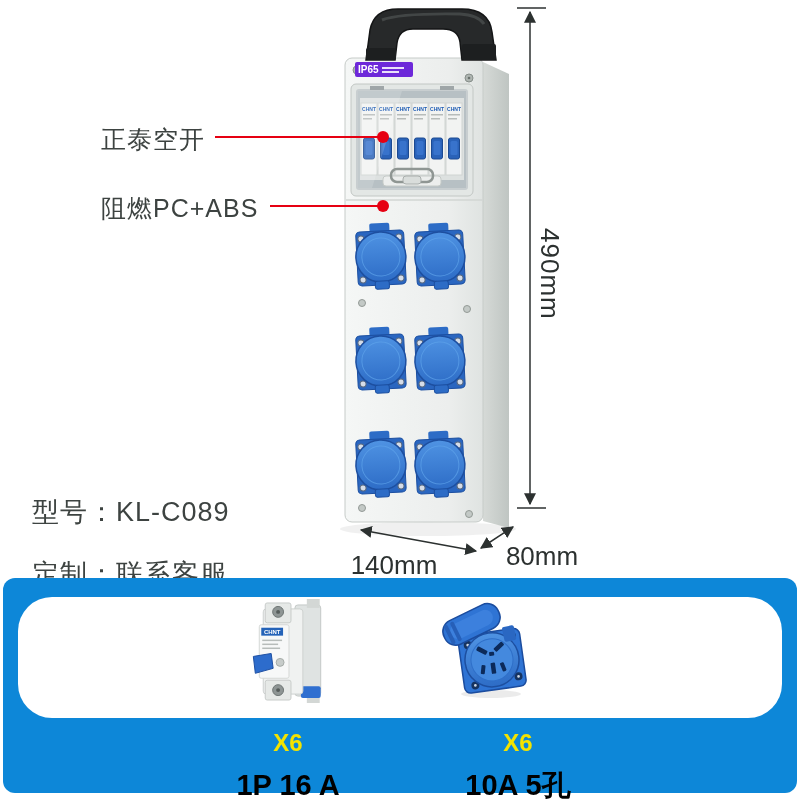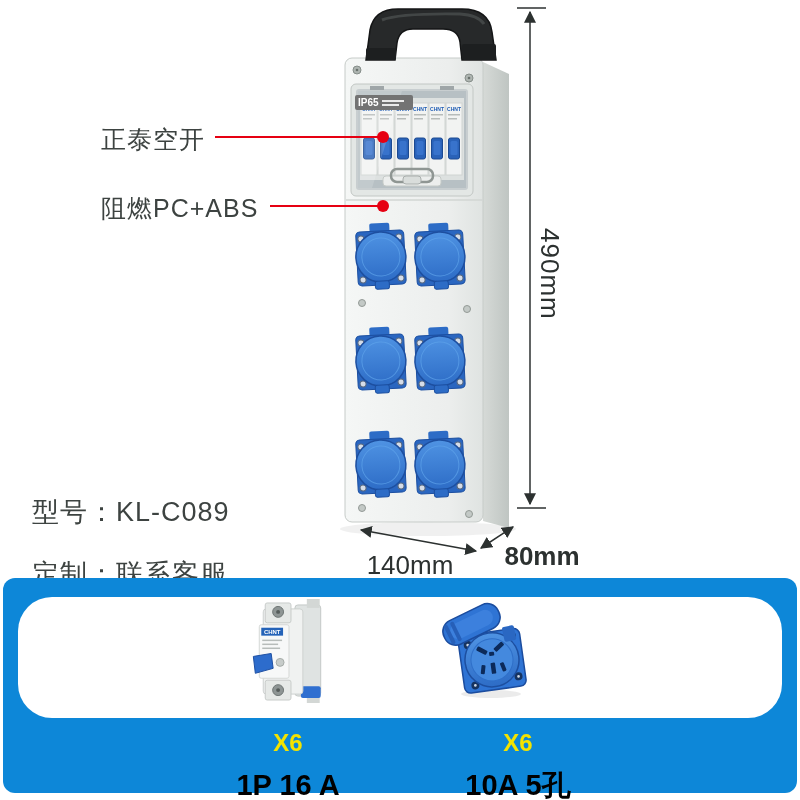--- a/index.html
+++ b/index.html
@@ -2,37 +2,37 @@
 <html><head>
 <meta charset="utf-8">
 <style>
   html,body{margin:0;padding:0;background:#fff;}
   #app{position:relative;width:800px;height:800px;background:#ffffff;overflow:hidden;
        font-family:"Liberation Sans","DejaVu Sans",sans-serif;}
   #scene-svg{position:absolute;left:0;top:0;z-index:1;}
   .overlay{position:absolute;z-index:2;}
 
   
-  .ip-label{left:355px;top:62px;width:58px;height:15px;background:#737373;border-radius:2px;
-            display:flex;align-items:center;gap:3px;padding-left:3px;box-sizing:border-box;margin-top:33px;}
+  .ip-label{left:355px;top:62px;width:58px;height:15px;background:#6d28d9;border-radius:2px;
+            display:flex;align-items:center;gap:3px;padding-left:3px;box-sizing:border-box;}
   .ip-label .ip-text{color:#ffffff;font-size:10px;font-weight:bold;line-height:15px;}
   .ip-fineprint{display:flex;flex-direction:column;gap:2px;}
   .ip-fineprint i{display:block;width:22px;height:2px;background:rgba(255,255,255,.85);}
   .ip-fineprint i:last-child{width:17px;}
 
   
   .ann-label{color:#3d4341;font-size:25px;letter-spacing:1px;}
   #ann-breaker{left:101px;top:123px;}
   #ann-material{left:101px;top:192px;}
 
   
   .dim-text{color:#2c3130;font-size:26px;}
   #dim-height{left:534px;top:228px;writing-mode:vertical-rl;letter-spacing:1px;}
-  #dim-width{left:356px;top:550px;width:108px;text-align:center;}
-  #dim-depth{left:502px;top:541px;width:80px;text-align:center;font-weight:bold;}
+  #dim-width{left:340px;top:550px;width:108px;text-align:center;}
+  #dim-depth{left:502px;top:541px;width:80px;text-align:center;}
 
   
   .info-line{left:8px;color:#3d4341;font-size:27px;letter-spacing:1px;margin-left:24px;}
   #info-model{top:494px;}
   #info-custom{top:556px;}
 
   
   .bottom-panel{left:3px;top:578px;width:794px;height:215px;background:#0d87d8;border-radius:12px;}
   .panel-card{position:absolute;left:15px;top:19px;width:764px;height:121px;background:#ffffff;border-radius:34px;}
   .thumb{position:absolute;}

